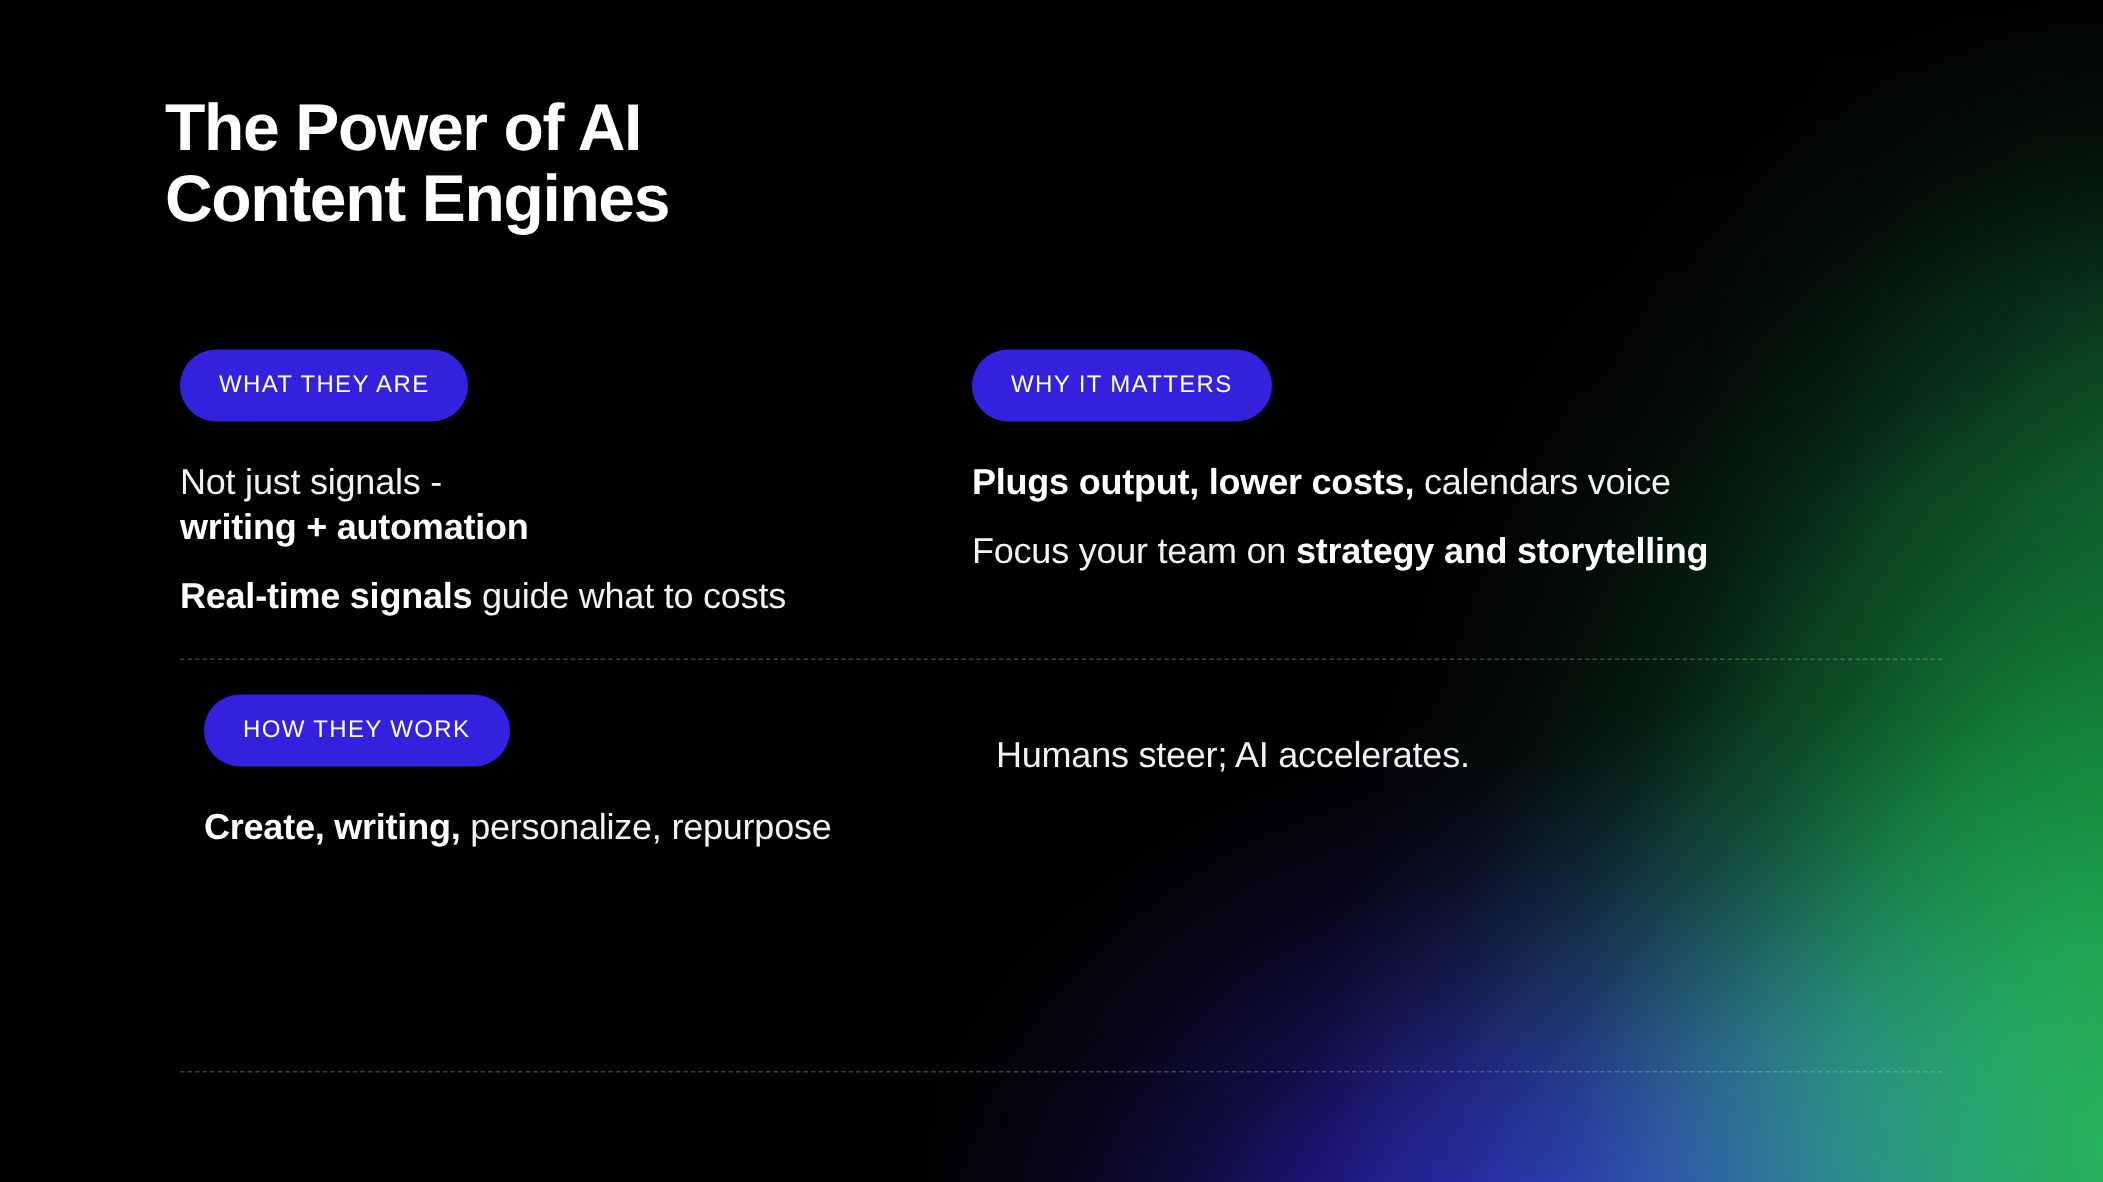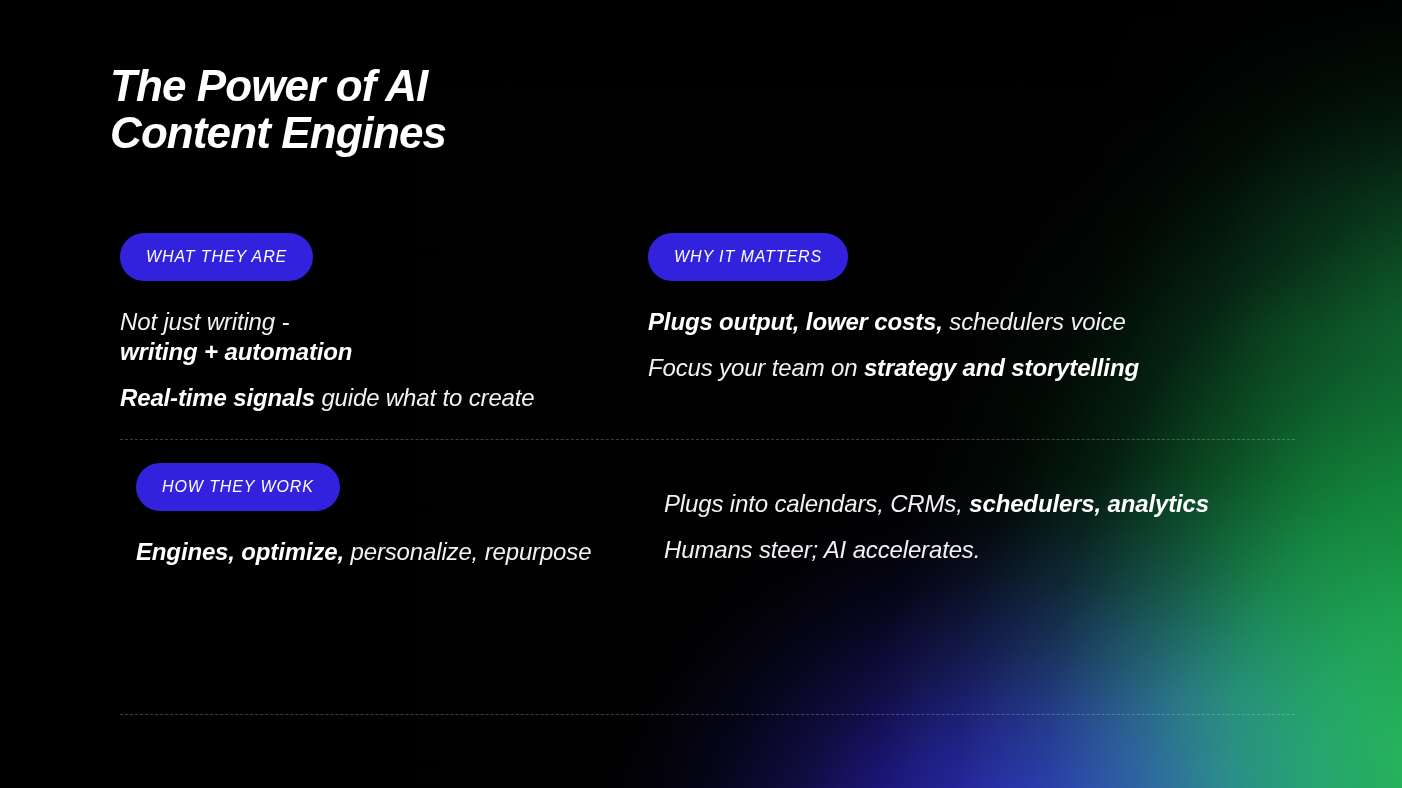--- a/index.html
+++ b/index.html
@@ -1,16 +1,16 @@
 <!DOCTYPE html>
 <html><head>
 <meta charset="utf-8">
 <title>The Power of AI Content Engines</title>
 <style>
-  * { margin:0; padding:0; box-sizing:border-box;font-style:italic; }
+  * { margin:0; padding:0; box-sizing:border-box; }
 
   html, body {
     width:1402px;
     height:788px;
     background:#000;
     overflow:hidden;
   }
 
   body {
     font-family:"Liberation Sans", sans-serif;
@@ -207,43 +207,42 @@
 
     <h1 class="title">The Power of AI
 Content Engines</h1>
 
     <div class="grid">
 
       <div class="row row-1">
         <div class="col col-left">
           <div class="pill">WHAT THEY ARE</div>
           <div class="lines">
-              <div class="line"><span>Not just writing -</span><br><b>writing + automation</b></div>
-              <div class="line"><b>Real-time signals</b><span> guide what to create</span></div>
+              <div class="line"><span>Not just signals -</span><br><b>writing + automation</b></div>
+              <div class="line"><b>Real-time signals</b><span> guide what to costs</span></div>
             </div>
         </div>
         <div class="col col-right">
           <div class="pill">WHY IT MATTERS</div>
           <div class="lines">
-              <div class="line"><b>Plugs output, lower costs,</b><span> schedulers voice</span></div>
+              <div class="line"><b>Plugs output, lower costs,</b><span> calendars voice</span></div>
               <div class="line"><span>Focus your team on </span><b>strategy and storytelling</b></div>
             </div>
         </div>
       </div>
 
       <div class="row row-2">
         <div class="col col-left">
           <div class="pill">HOW THEY WORK</div>
           <div class="lines">
-              <div class="line"><b>Engines, optimize,</b><span> personalize, repurpose</span></div>
+              <div class="line"><b>Create, writing,</b><span> personalize, repurpose</span></div>
             </div>
         </div>
         <div class="col col-right">
           <div class="lines">
-              <div class="line"><span>Plugs into calendars, CRMs, </span><b>schedulers, analytics</b></div>
               <div class="line"><span>Humans steer; AI accelerates.</span></div>
             </div>
         </div>
       </div>
 
     </div>
 
     <div class="divider divider-1"></div>
     <div class="divider divider-2"></div>
 

